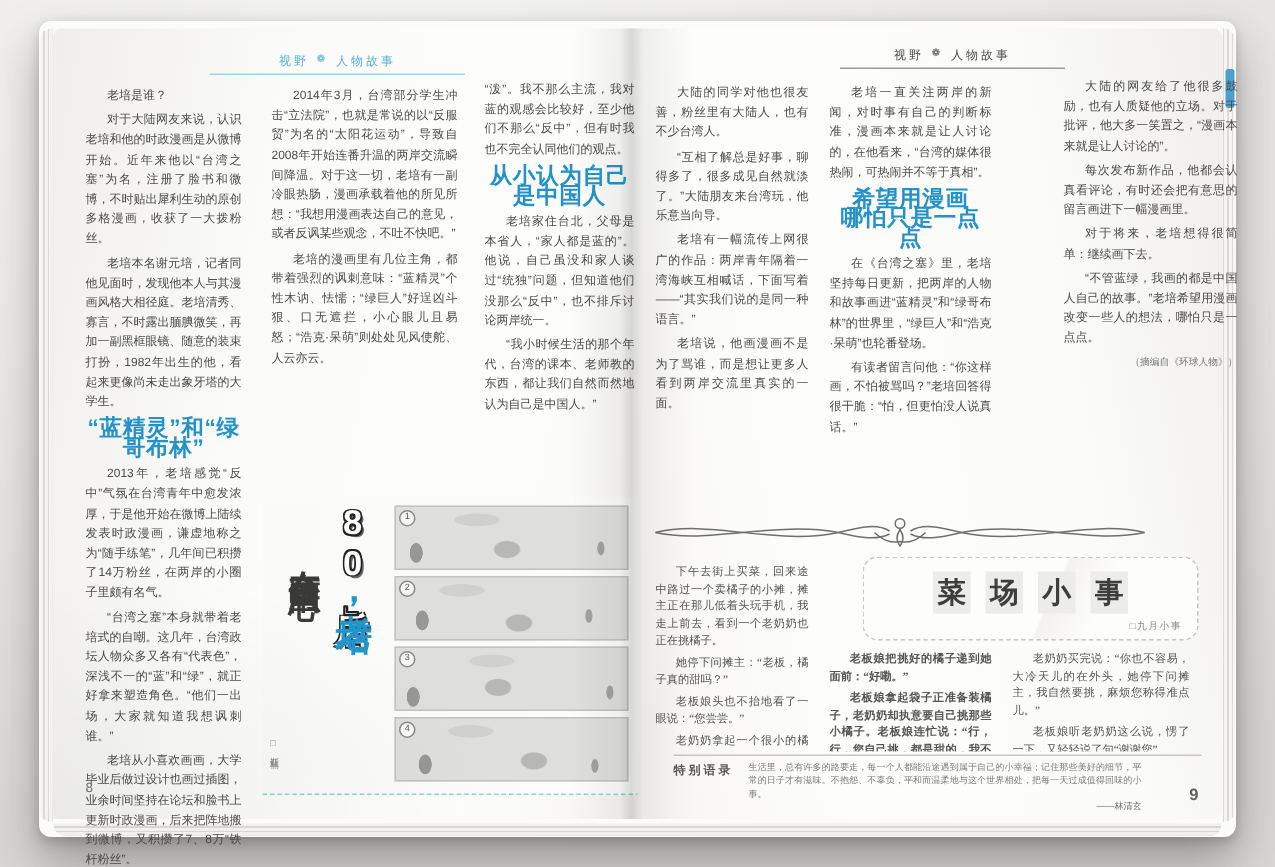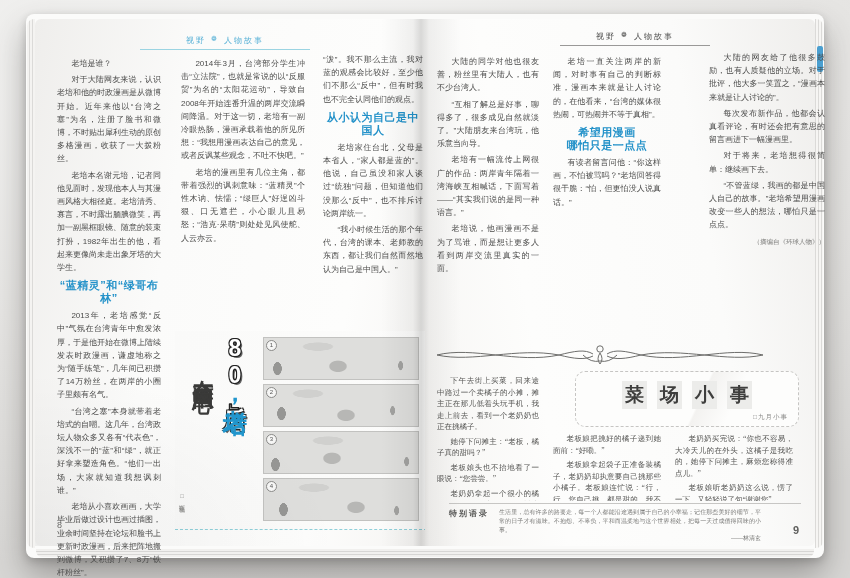--- a/index.html
+++ b/index.html
@@ -39,21 +39,21 @@
   .hdr-left{top:16px;left:60px;width:260px;color:#56b0d6;}
   .hdr-left .rule{width:170px;background:#9bd4e2;}
   .hdr-right{top:12px;left:80px;width:260px;color:#4c4c4b;}
   .hdr-right .rule{width:150px;background:#9a9998;}
   .orn{font-size:7px;}
 
   
   .col{position:absolute;text-align:justify;color:#4b4b4a;font-size:8px;line-height:13.2px;}
   .col p{margin:0 0 3px;text-indent:1.8em;}
   .col p.noind{text-indent:0;}
-  h3.bhead{margin:5px 0 4px;color:#2492c9;font-size:11px;line-height:13px;text-align:center;font-weight:bold;letter-spacing:.5px;text-indent:0;}
+  h3.bhead{margin:5px 0 4px;color:#2492c9;font-size:15px;line-height:13px;text-align:center;font-weight:bold;letter-spacing:.5px;text-indent:0;}
 
   
   .feature{position:absolute;left:140px;top:312px;width:252px;height:198px;
     border-bottom:1px dashed #8fd0da;background:linear-gradient(100deg,#fafaf9,#fcfcfb);}
   .vt-credit{position:absolute;left:2px;bottom:26px;writing-mode:vertical-rl;text-orientation:upright;
     font-size:6px;color:#8a8a88;letter-spacing:1px;}
   .vt-sub{position:absolute;left:14px;top:32px;writing-mode:vertical-rl;text-orientation:upright;
     font-family:"Liberation Serif","DejaVu Serif",serif;font-weight:bold;color:#3a3a39;font-size:21px;letter-spacing:2px;}
   .vt-main{position:absolute;left:48px;top:4px;writing-mode:vertical-rl;text-orientation:upright;line-height:1;}
   .vt-main .bk{font-size:22px;font-weight:900;color:#222;}
@@ -183,20 +183,21 @@
         <p>老培有一幅流传上网很广的作品：两岸青年隔着一湾海峡互相喊话，下面写着——“其实我们说的是同一种语言。”</p>
         <p>老培说，他画漫画不是为了骂谁，而是想让更多人看到两岸交流里真实的一面。</p>
       </div>
 
       <div class="col" style="left:128px;top:36px;width:108px;height:282px;overflow:hidden;">
         <p>老培一直关注两岸的新闻，对时事有自己的判断标准，漫画本来就是让人讨论的，在他看来，“台湾的媒体很热闹，可热闹并不等于真相”。</p>
         <h3 class="bhead">
           <span>希望用漫画</span><br>
           <span>哪怕只是一点点</span>
         </h3>
+        <p>在《台湾之塞》里，老培坚持每日更新，把两岸的人物和故事画进“蓝精灵”和“绿哥布林”的世界里，“绿巨人”和“浩克·呆萌”也轮番登场。</p>
         <p>有读者留言问他：“你这样画，不怕被骂吗？”老培回答得很干脆：“怕，但更怕没人说真话。”</p>
       </div>
 
       <div class="col" style="left:256px;top:32px;width:116px;height:290px;overflow:hidden;margin-left:28px;">
         <p>大陆的网友给了他很多鼓励，也有人质疑他的立场。对于批评，他大多一笑置之，“漫画本来就是让人讨论的”。</p>
         <p>每次发布新作品，他都会认真看评论，有时还会把有意思的留言画进下一幅漫画里。</p>
         <p>对于将来，老培想得很简单：继续画下去。</p>
         <p>“不管蓝绿，我画的都是中国人自己的故事。”老培希望用漫画改变一些人的想法，哪怕只是一点点。</p>
         <p class="srcline">（摘编自《环球人物》）</p>
       </div>
@@ -222,27 +223,27 @@
         <div class="bc">□九月小事</div>
       </div>
 
       <div class="col story" style="left:12px;top:356px;width:102px;height:126px;overflow:hidden;">
         <p>下午去街上买菜，回来途中路过一个卖橘子的小摊，摊主正在那儿低着头玩手机，我走上前去，看到一个老奶奶也正在挑橘子。</p>
         <p>她停下问摊主：“老板，橘子真的甜吗？”</p>
         <p>老板娘头也不抬地看了一眼说：“您尝尝。”</p>
         <p>老奶奶拿起一个很小的橘子，仔细剥开皮，掰了一瓣尝过之后说：“这橘子可以，蛮甜，给我称两斤吧。”</p>
       </div>
 
-      <div class="col story" style="left:128px;top:414px;width:108px;height:68px;overflow:hidden;">
+      <div class="col story" style="left:128px;top:414px;width:108px;height:68px;overflow:hidden;font-weight:bold;">
         <p>老板娘把挑好的橘子递到她面前：“好嘞。”</p>
         <p>老板娘拿起袋子正准备装橘子，老奶奶却执意要自己挑那些小橘子。老板娘连忙说：“行，行，您自己挑，都是甜的，我不骗您。”</p>
       </div>
 
       <div class="col story" style="left:250px;top:414px;width:118px;height:68px;overflow:hidden;">
-        <p>老奶奶买完说：“你也不容易，大冷天儿的在外头，这橘子是我吃的，她停下问摊主，麻烦您称得准点儿。”</p>
+        <p>老奶奶买完说：“你也不容易，大冷天儿的在外头，她停下问摊主，我自然要挑，麻烦您称得准点儿。”</p>
         <p>老板娘听老奶奶这么说，愣了一下，又轻轻说了句“谢谢您”。</p>
 
       </div>
 
       <div class="footer">
         <span class="flabel">特别语录</span>
         <span class="ftext">
           <span>生活里，总有许多的路要走，每一个人都能沿途遇到属于自己的小幸福；记住那些美好的细节，平常的日子才有滋味。不抱怨、不辜负，平和而温柔地与这个世界相处，把每一天过成值得回味的小事。</span>
           <span class="fsign">——林清玄</span>
         </span>

